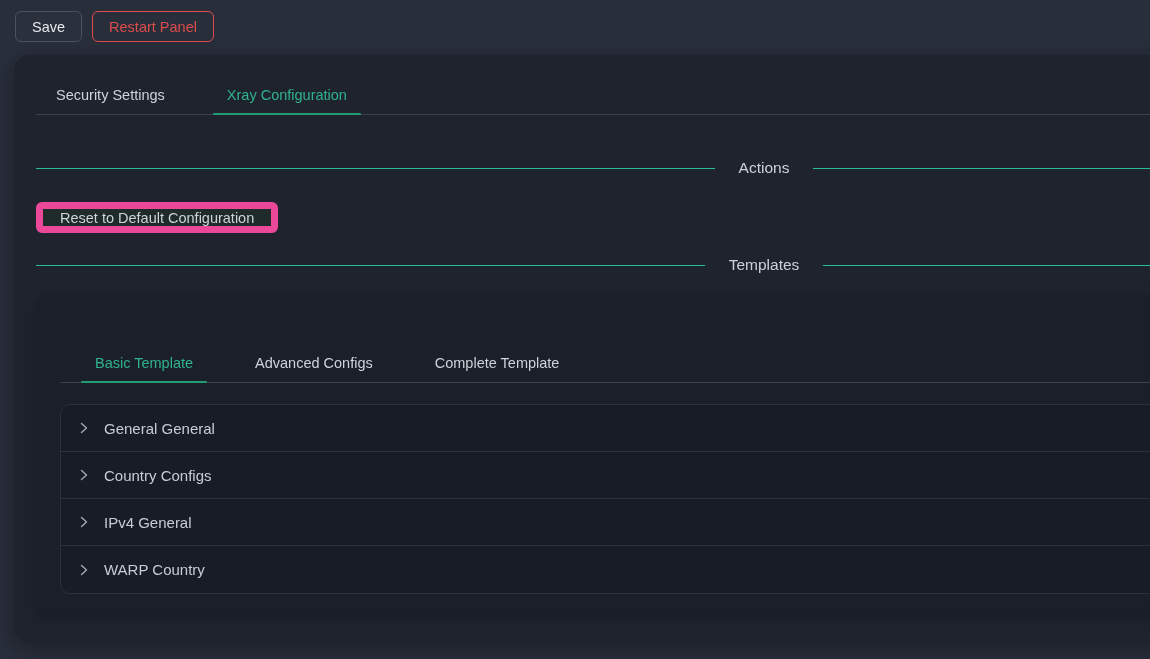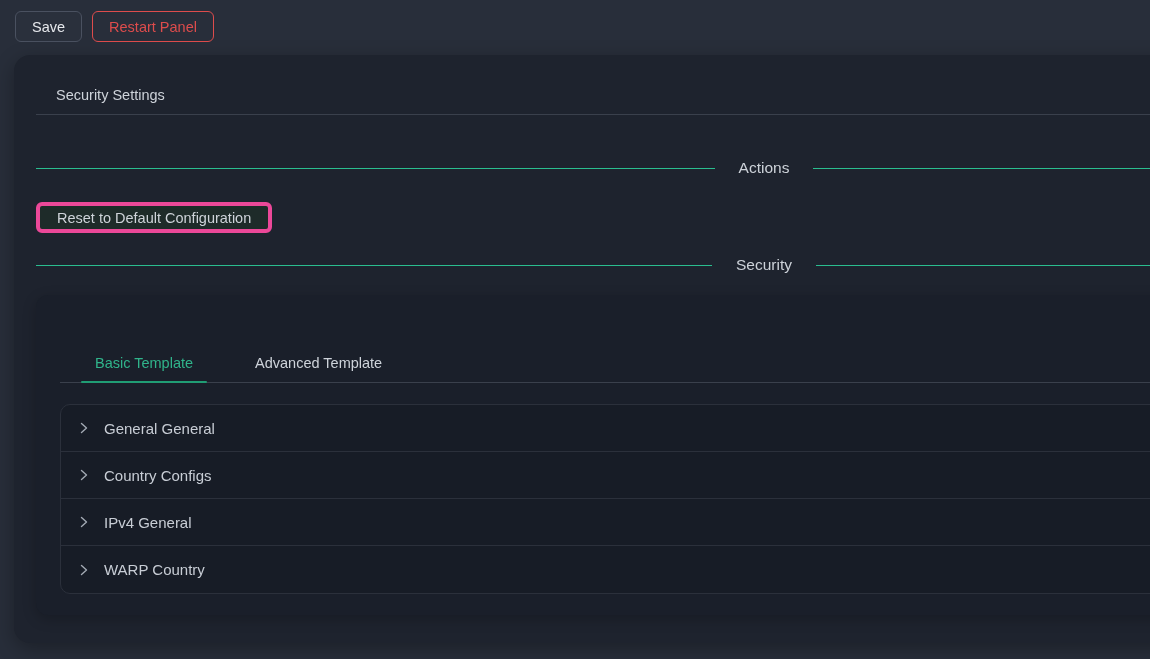--- a/index.html
+++ b/index.html
@@ -78,21 +78,21 @@
   }
   .divider-actions { margin-top: 42px; }
   .divider-templates { margin-top: 21px; }
   .divider .line { flex: 1; height: 1px; background: #2abd8f; }
 
   .reset-row { margin-top: 23px; }
   .btn-reset {
     height: 31px; padding: 0 17px;
     display: inline-flex; align-items: center;
     background: #1e2b29;
-    border: 4px solid #ec4899;
+    border: 7px solid #ec4899;
     border-radius: 6px;
     color: #ced3d9; font-size: 14.5px; cursor: pointer;
     font-family: "Liberation Sans", sans-serif;
   }
 
   
   .inner-card {
     margin-top: 19px;
     background: #1a1f2a;
     border-radius: 12px;
@@ -128,45 +128,47 @@
 
   <div class="topbar">
     <button class="btn btn-save">Save</button>
     <button class="btn btn-restart">Restart Panel</button>
   </div>
 
   <div class="main-card">
 
     <div class="tabs outer-tabs">
       <div class="tab">Security Settings</div>
+      <div class="tab active">Xray Configuration</div>
     </div>
 
     <div class="content">
 
       <div class="divider divider-actions">
         <span class="line"></span>
         <span>Actions</span>
         <span class="line"></span>
       </div>
 
       <div class="reset-row">
         <button class="btn-reset">Reset to Default Configuration</button>
       </div>
 
       <div class="divider divider-templates">
         <span class="line"></span>
-        <span>Security</span>
+        <span>Templates</span>
         <span class="line"></span>
       </div>
 
       <div class="inner-card">
 
         <div class="tabs inner-tabs">
           <div class="tab active">Basic Template</div>
-          <div class="tab">Advanced Template</div>
+          <div class="tab">Advanced Configs</div>
+          <div class="tab">Complete Template</div>
         </div>
 
         <div class="collapse">
 
           <div class="collapse-row">
             <span class="chev">
               <svg viewBox="0 0 12 12" fill="none">
                   <path d="M3.5 1.5 L8.5 6 L3.5 10.5" stroke="#a2a9b3" stroke-width="1.4" stroke-linecap="round" stroke-linejoin="round"></path>
                 </svg>
             </span>

